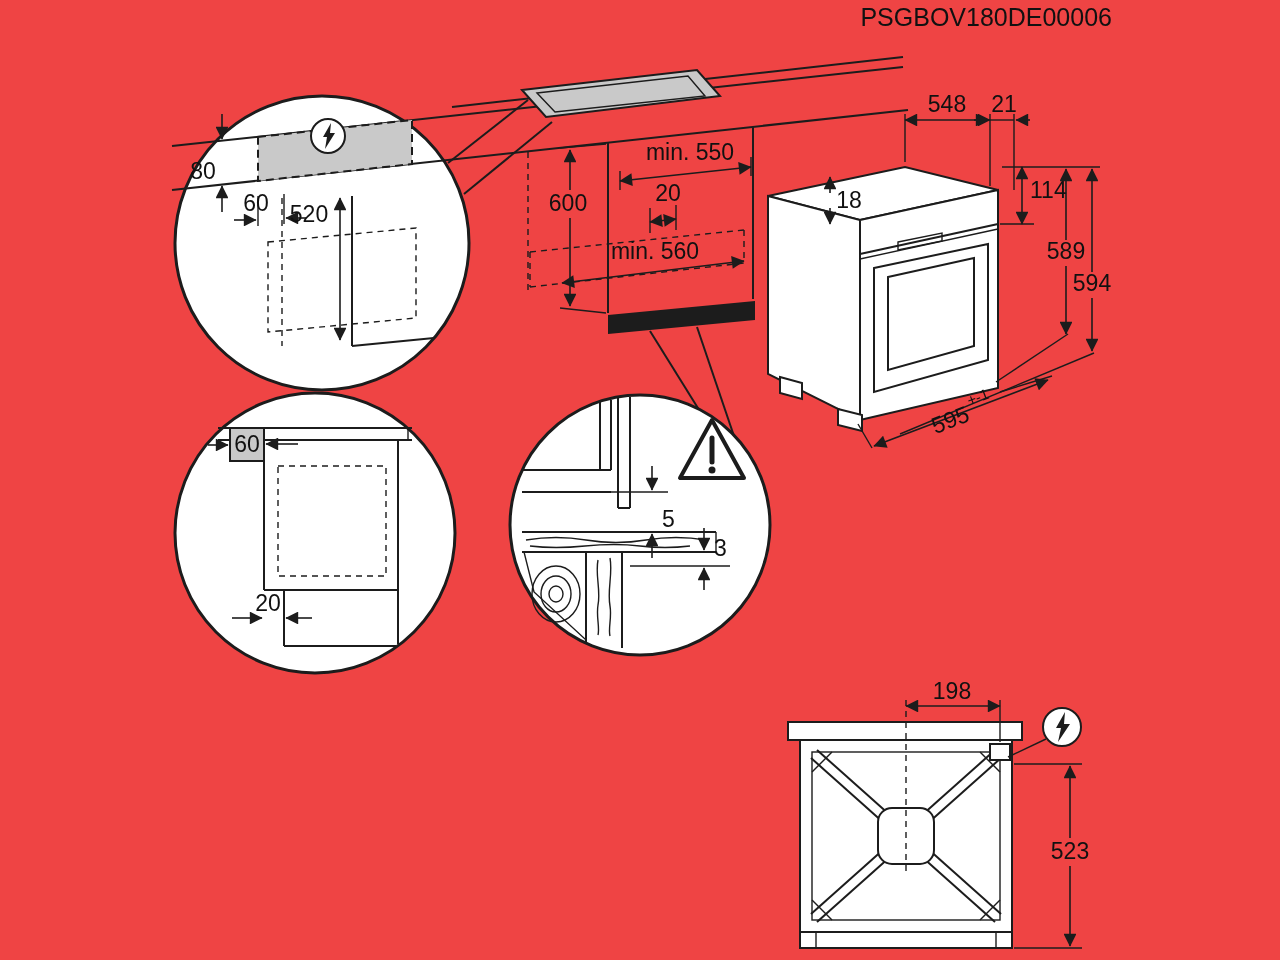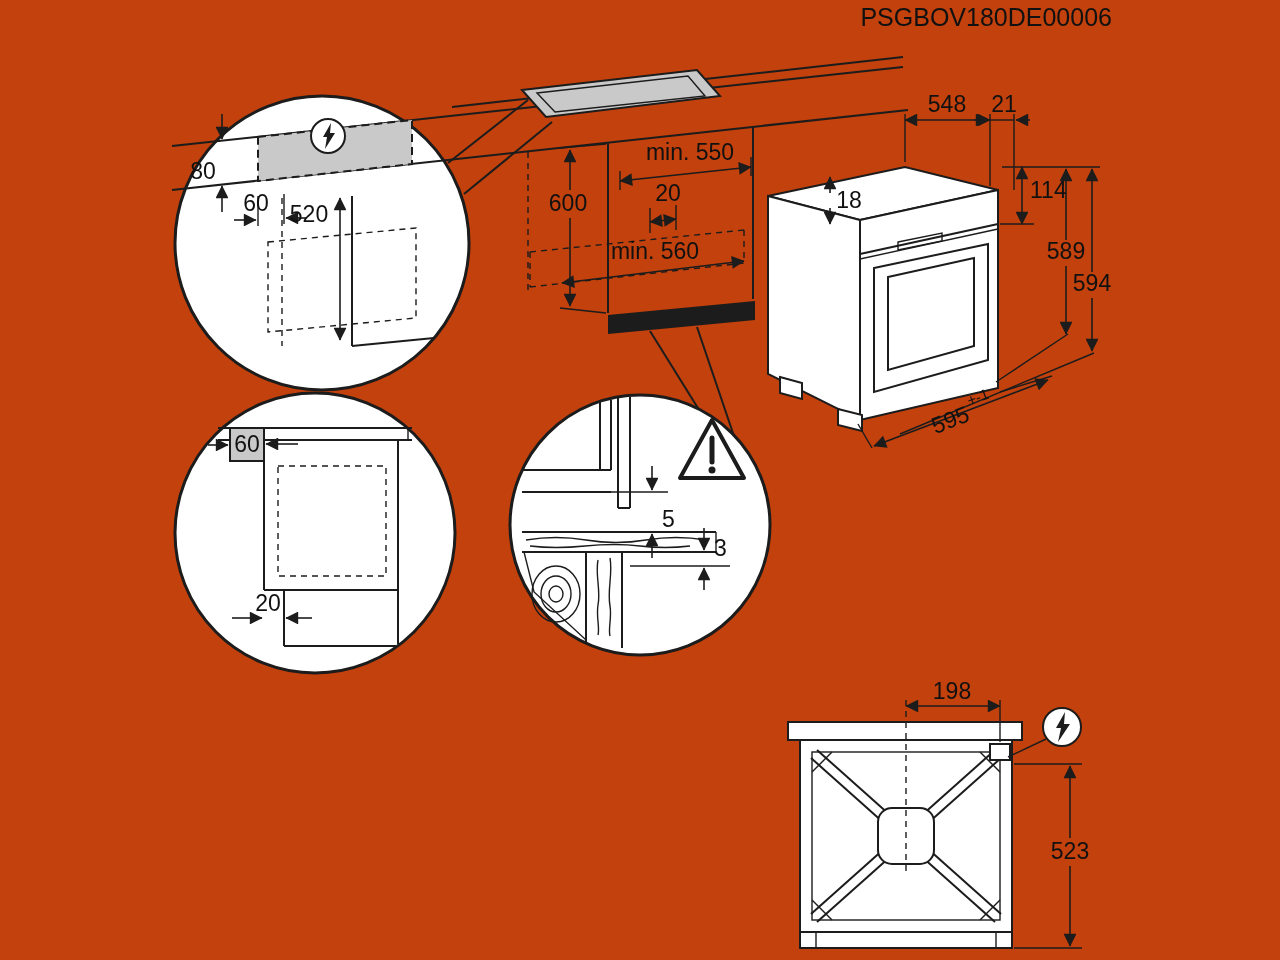--- a/index.html
+++ b/index.html
@@ -1,16 +1,16 @@
 <!DOCTYPE html>
 <html><head>
 <meta charset="utf-8">
 <style>
   html,body{margin:0;padding:0;background:#ffffff;}
-  .page{width:1280px;height:960px;background:#c2410c;position:relative;overflow:hidden;}
+  .page{width:1280px;height:960px;background:#ef4444;position:relative;overflow:hidden;}
   svg{display:block;}
   .ln{stroke:#1c1c1c;stroke-width:2;fill:none;}
   .thin{stroke:#1c1c1c;stroke-width:1.4;fill:none;}
   .thick{stroke:#1c1c1c;stroke-width:3;fill:none;}
   .dash{stroke:#1c1c1c;stroke-width:2;fill:none;stroke-dasharray:8 5;}
   .dashthin{stroke:#1c1c1c;stroke-width:1.4;fill:none;stroke-dasharray:6 5;}
   .white{fill:#ffffff;}
   .gray{fill:#c9c9c9;}
   .blackfill{fill:#1c1c1c;stroke:none;}
   .dim{stroke:#1c1c1c;stroke-width:1.6;fill:none;}

